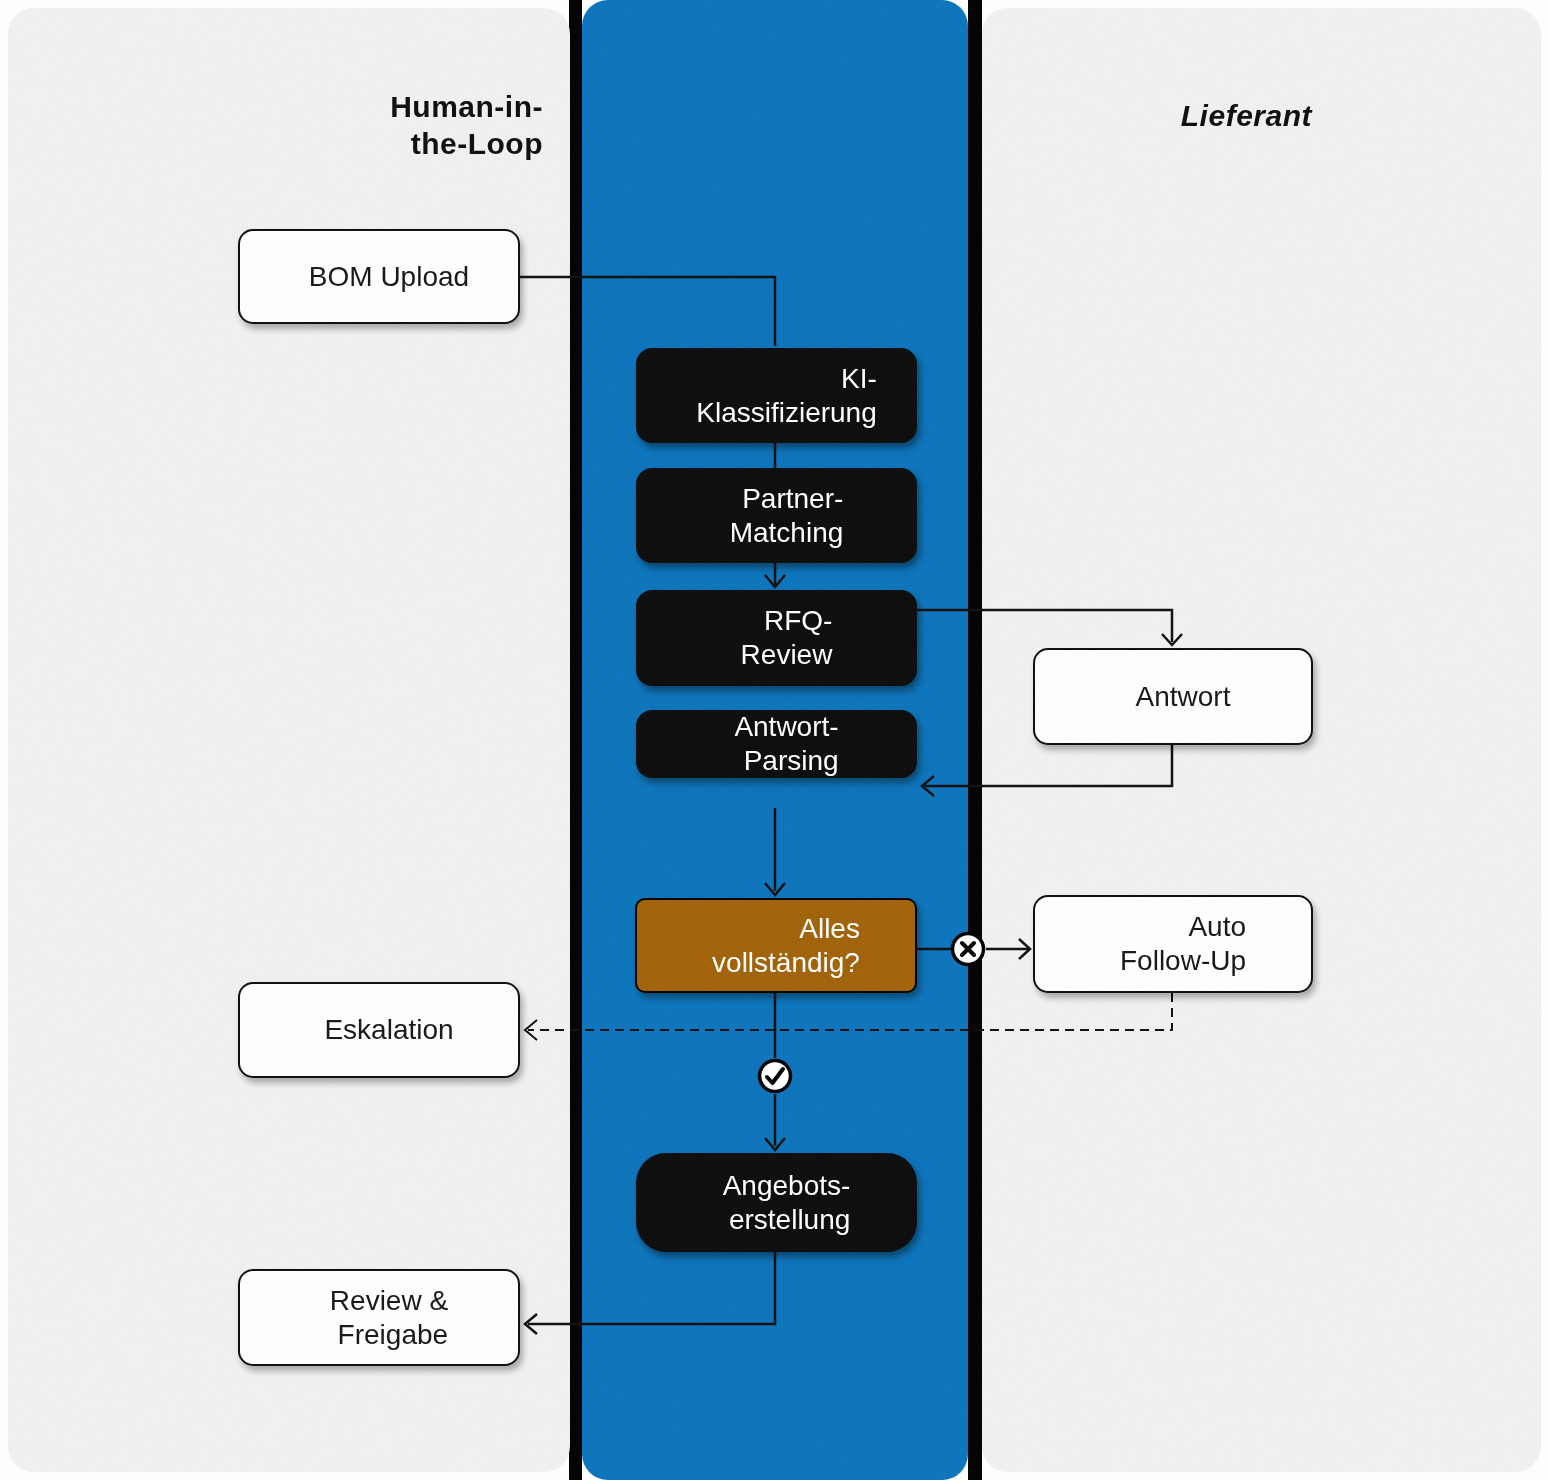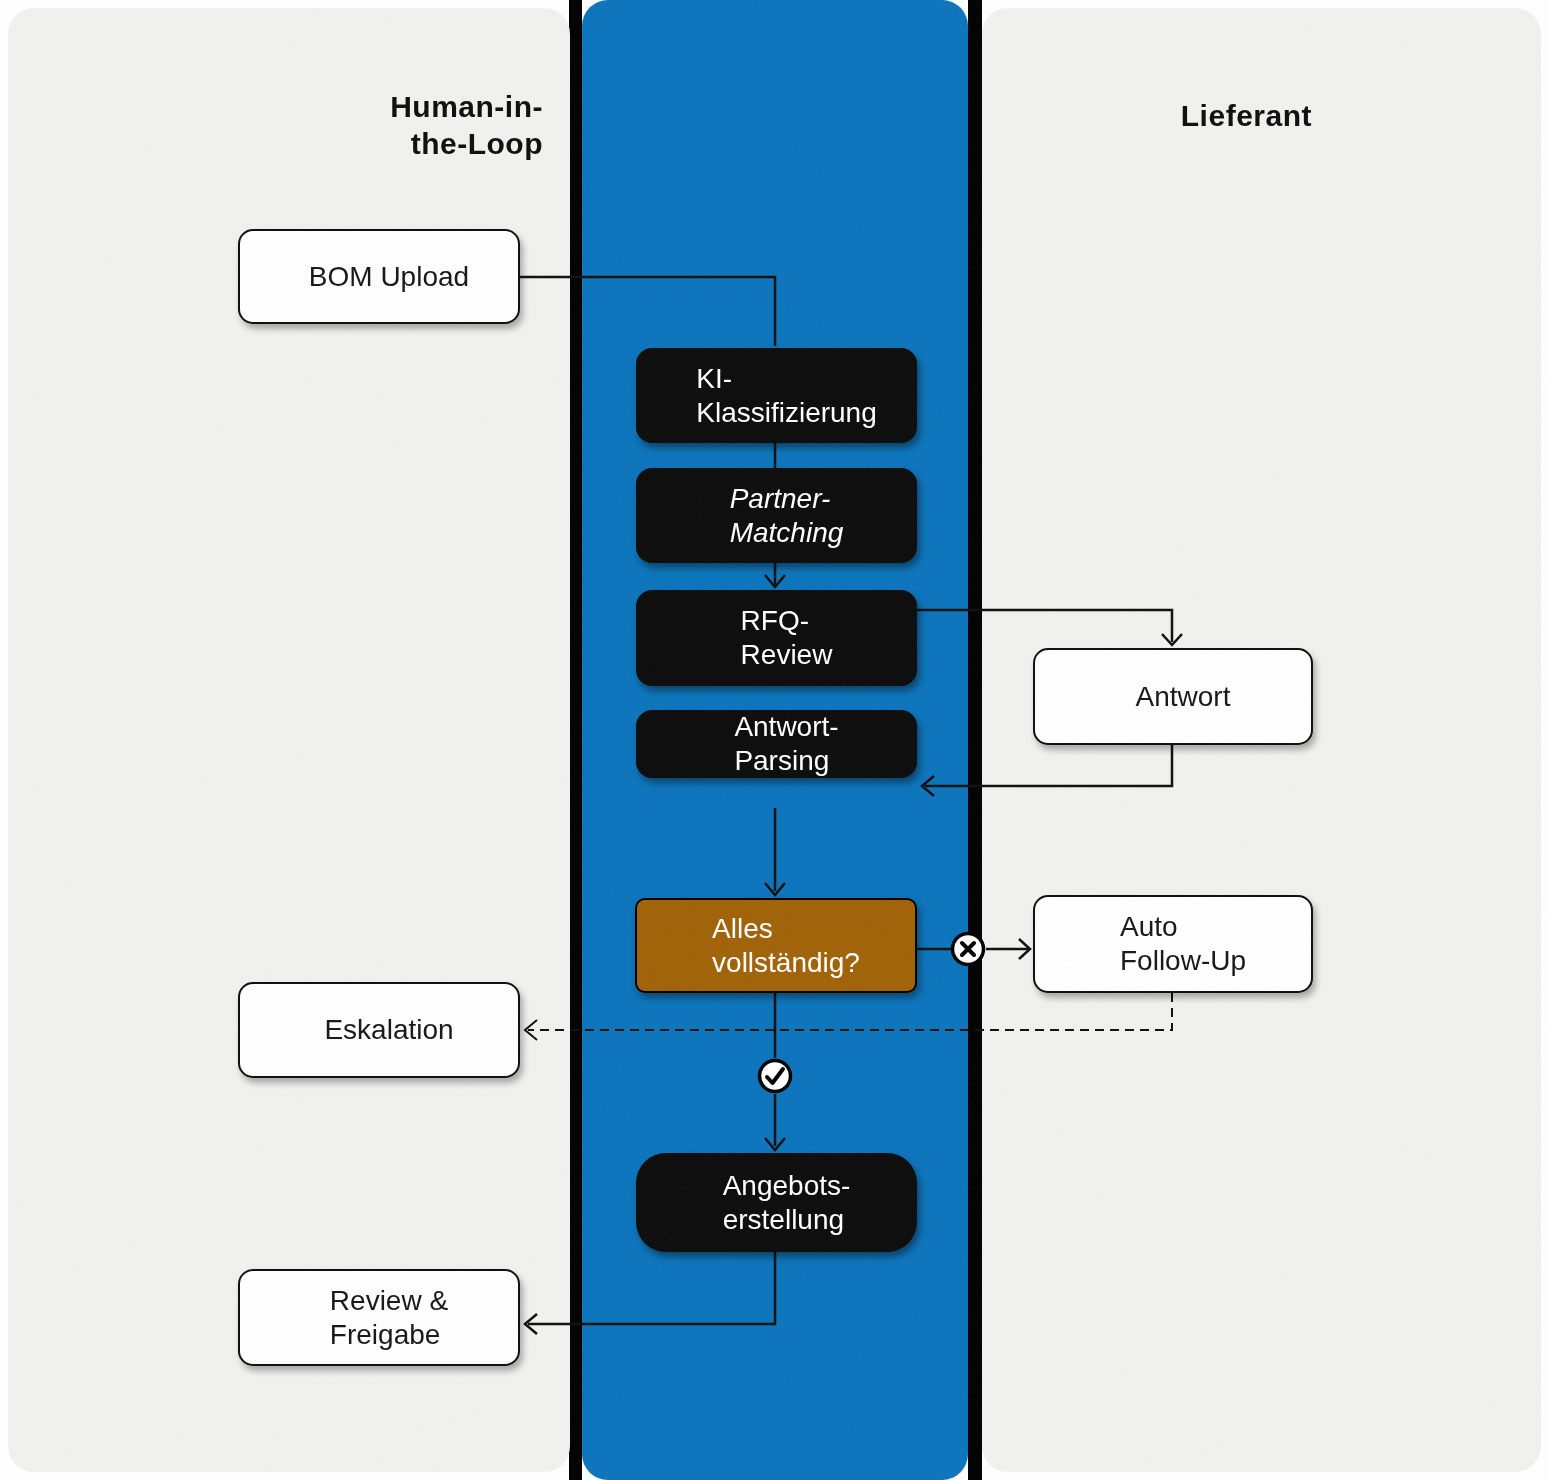--- a/index.html
+++ b/index.html
@@ -31,21 +31,21 @@
     letter-spacing: 0.5px;
     color: #0d0d0d;
     white-space: pre-line;
   }
   .lane-header.on-blue { color: #ffffff; }
   .node {
     position: absolute;
     display: flex;
     align-items: center;
     justify-content: center;
-    text-align: left;
+    text-align: right;
     box-sizing: border-box;
     padding-left: 20px;
   }
   .node-label {
     white-space: pre-line;
     font-size: 28px;
     line-height: 34px;
   }
   .node-black {
     background: #0b0b0b;
@@ -86,21 +86,21 @@
 
   <div class="lane-separator" style="left:569px; width:13px;"></div>
   <div class="lane-separator" style="left:968px; width:14px;"></div>
 
   <div class="lane lane-gray" style="left:8px; width:562px;"></div>
   <div class="lane lane-blue" style="left:582px; width:386px;"></div>
   <div class="lane lane-gray" style="left:982px; width:559px;"></div>
 
   <div class="lane-header" style="left:213px; top:88px; width:330px;">Human-in-
 the-Loop</div>
-  <div class="lane-header" style="left:1032px; top:97px; width:280px;">Lieferant</div>
+  <div class="lane-header" style="left:1032px; top:97px; width:280px;font-style:italic;">Lieferant</div>
 
   <svg id="connector-layer" width="1549" height="1480" viewBox="0 0 1549 1480">
     <g stroke="#0f0f0f" stroke-width="2.5" fill="none">
       <path d="M520 277 H775 V346"></path>
       <path d="M775 443 V468"></path>
       <path d="M775 563 V585"></path>
       <path d="M765 575 L775 587 L785 575"></path>
       <path d="M917 610 H1172 V642"></path>
       <path d="M1162 634 L1172 645 L1182 634"></path>
       <path d="M1172 745 V786 H925"></path>
@@ -139,21 +139,21 @@
   </div>
   <div class="node node-black" style="left:636px; top:348px; width:281px; height:95px;">
     <span class="node-label">KI-
 Klassifizierung</span>
   </div>
 
   <div class="node node-white" style="left:238px; top:1269px; width:282px; height:97px;">
     <span class="node-label">Review &amp;
 Freigabe</span>
   </div>
-  <div class="node node-black" style="left:636px; top:468px; width:281px; height:95px;font-style:italic;">
+  <div class="node node-black" style="left:636px; top:468px; width:281px; height:95px;">
     <span class="node-label">Partner-
 Matching</span>
   </div>
   <div class="node node-black" style="left:636px; top:590px; width:281px; height:96px;">
     <span class="node-label">RFQ-
 Review</span>
   </div>
   <div class="node node-black" style="left:636px; top:710px; width:281px; height:68px;">
     <span class="node-label">Antwort-
 Parsing</span>

